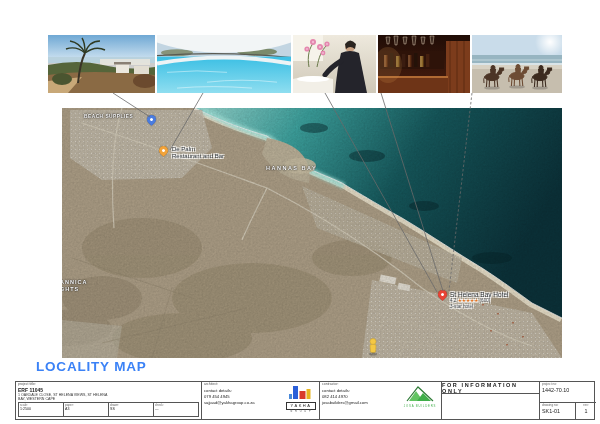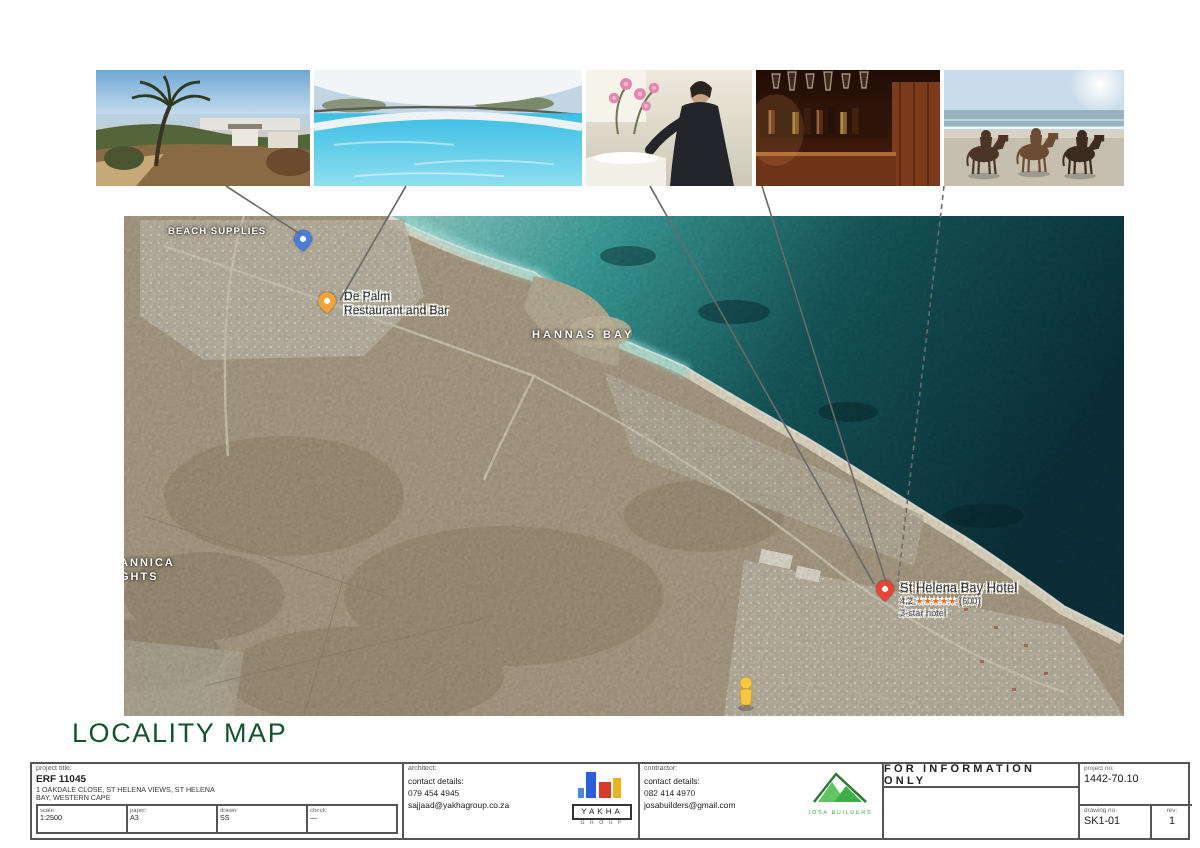--- a/index.html
+++ b/index.html
@@ -22,21 +22,21 @@
     text-shadow:-1px -1px 0 rgba(255,255,255,.9),1px -1px 0 rgba(255,255,255,.9),-1px 1px 0 rgba(255,255,255,.9),1px 1px 0 rgba(255,255,255,.9);}
   .pin{position:absolute;width:9px;height:9px;border-radius:50% 50% 50% 0;
     transform:rotate(-45deg);z-index:5;box-shadow:0 0 1px rgba(0,0,0,.6);}
   .pin::after{content:"";position:absolute;left:3px;top:3px;width:3px;height:3px;border-radius:50%;background:#fff;}
   .pin.blue{background:#4a7ce0;}
   .pin.orange{background:#f2a33a;}
   .pin.red{background:#e94335;}
   .stars{color:#e7711b;}
   .sub{color:#4a5056;}
   
-  .heading{position:absolute;left:36px;top:359px;font-size:13.5px;letter-spacing:.8px;color:#14532d;}
+  .heading{position:absolute;left:36px;top:359px;font-size:13.5px;letter-spacing:.8px;color:#3b82f6;font-weight:bold;}
   
   .tblock{position:absolute;left:15px;top:381px;width:580px;height:39px;
     border:1px solid #555;box-sizing:border-box;background:#fff;font-size:4px;color:#222;z-index:2;}
   .cell{position:absolute;top:0;bottom:0;border-left:1px solid #555;box-sizing:border-box;}
   .cell.first{border-left:none;}
   .hdr{font-size:3.5px;color:#555;line-height:1.1;padding:1px 2px 0 2px;}
   .erf{font-size:5px;font-weight:bold;padding:0 2px;line-height:1.2;}
   .addr{font-size:3.6px;padding:0 2px;line-height:1.25;color:#333;}
   .subtable{position:absolute;left:2px;right:2px;bottom:2px;height:13px;border:1px solid #555;display:flex;}
   .subcol{flex:1;border-left:1px solid #555;padding:1px 1px;box-sizing:border-box;}

